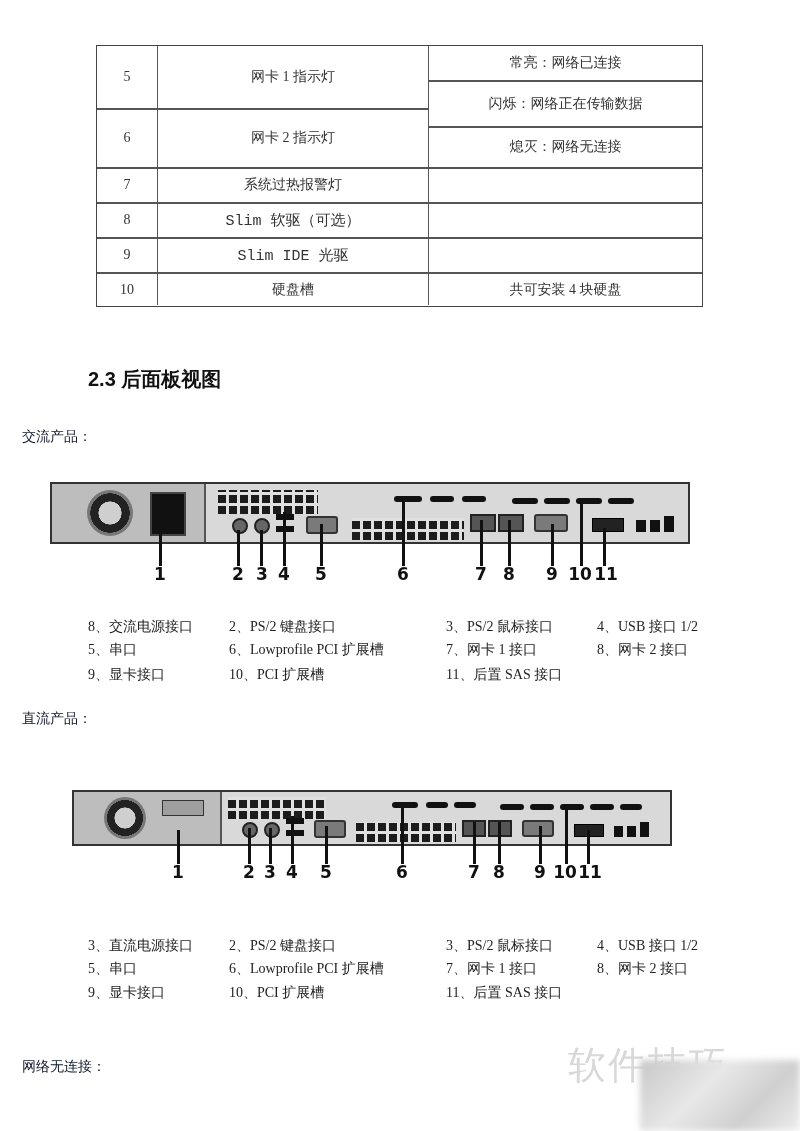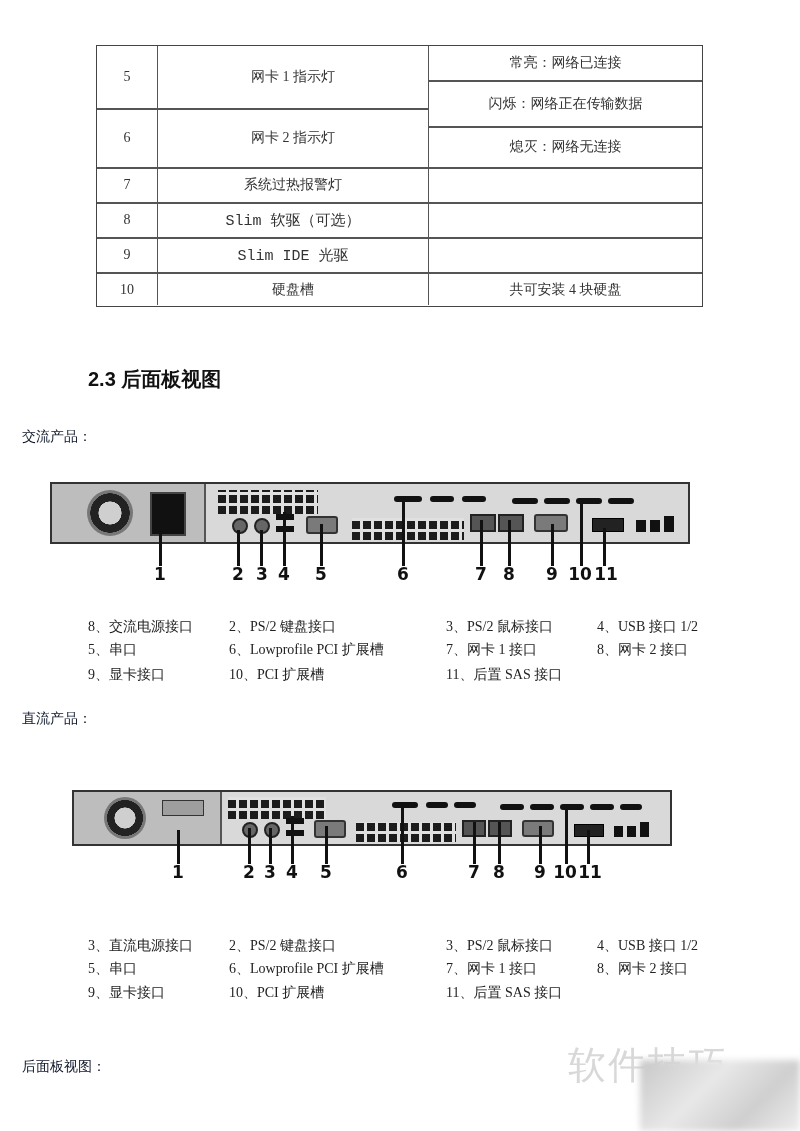--- a/index.html
+++ b/index.html
@@ -211,16 +211,16 @@
 <div class="legend" style="left:446px; top:937px;">3、PS/2 鼠标接口</div>
 <div class="legend" style="left:597px; top:937px;">4、USB 接口 1/2</div>
 <div class="legend" style="left:88px; top:960px;">5、串口</div>
 <div class="legend" style="left:229px; top:960px;">6、Lowprofile PCI 扩展槽</div>
 <div class="legend" style="left:446px; top:960px;">7、网卡 1 接口</div>
 <div class="legend" style="left:597px; top:960px;">8、网卡 2 接口</div>
 <div class="legend" style="left:88px; top:984px;">9、显卡接口</div>
 <div class="legend" style="left:229px; top:984px;">10、PCI 扩展槽</div>
 <div class="legend" style="left:446px; top:984px;">11、后置 SAS 接口</div>
 
-<div class="label" style="left:22px; top:1058px;">后面板视图：</div>
+<div class="label" style="left:22px; top:1058px;">网络无连接：</div>
 
 <div class="watermark">软件技巧</div>
 <div class="wm-blur"></div>
 
 </body></html>

